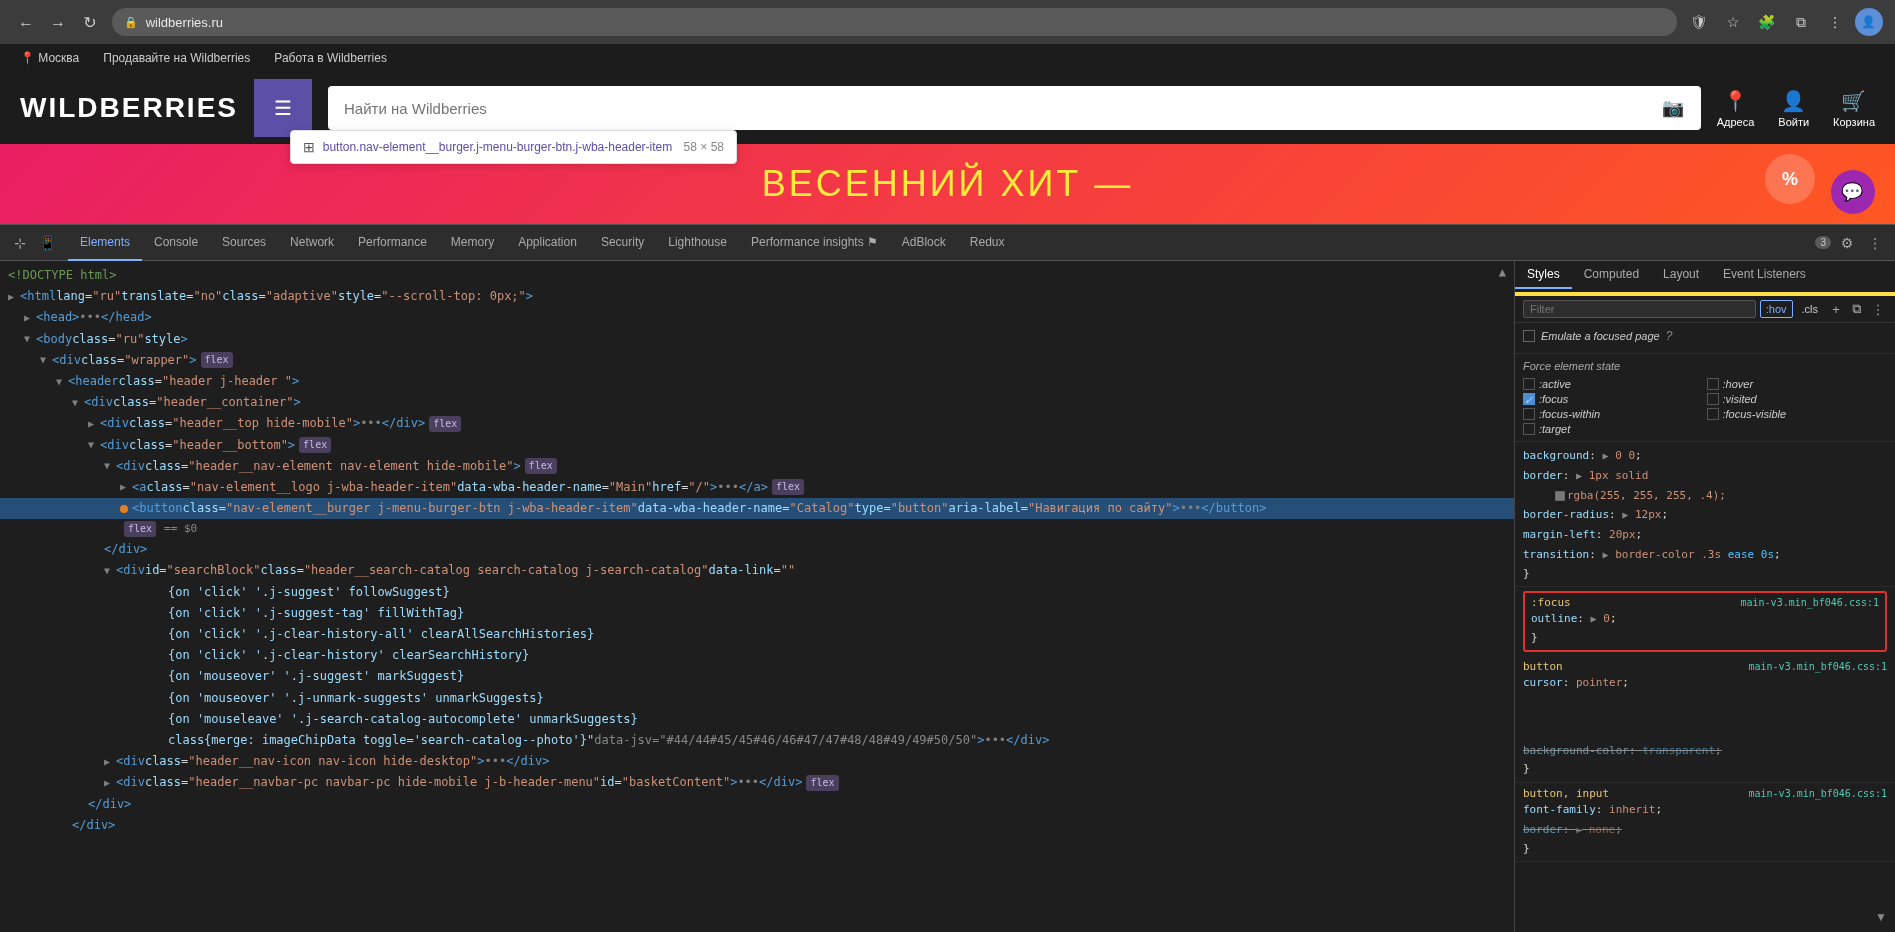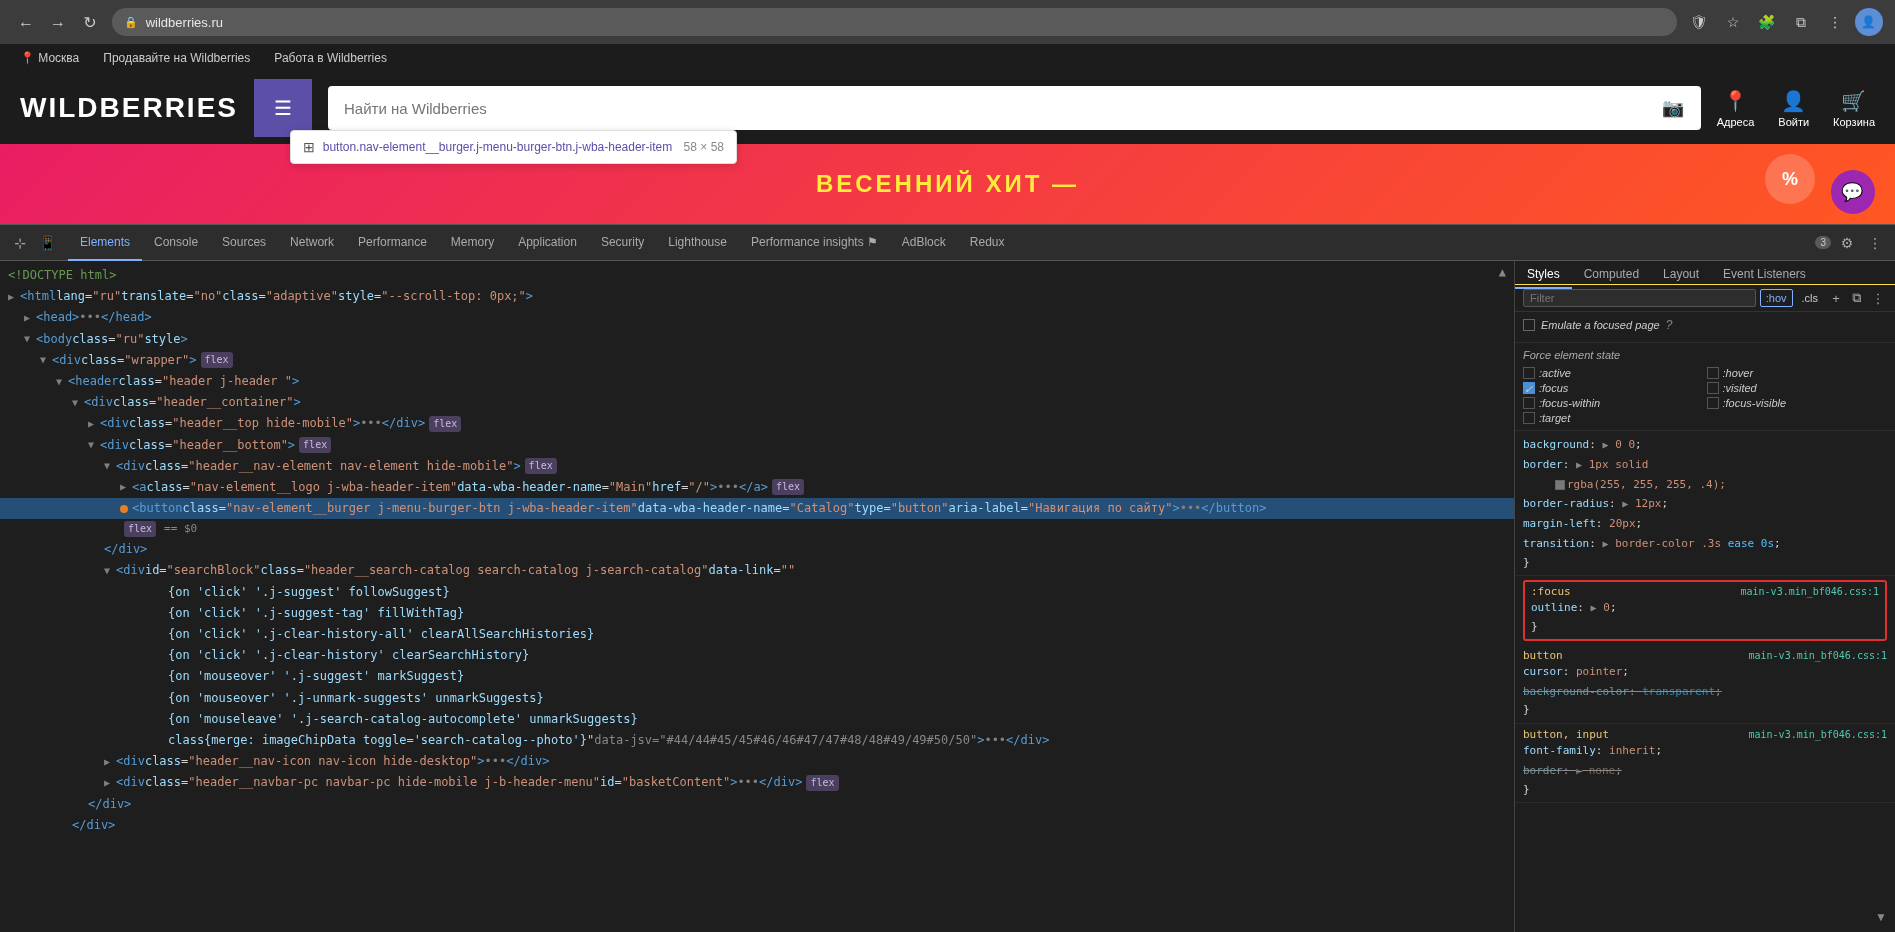--- a/index.html
+++ b/index.html
@@ -33,21 +33,21 @@
     .wb-action-icon { font-size: 20px; }
 
     
     .tooltip { position: absolute; top: 58px; left: 290px; background: #fff; border: 1px solid #ddd; border-radius: 4px; padding: 8px 12px; font-size: 12px; z-index: 100; display: flex; align-items: center; gap: 8px; box-shadow: 0 2px 8px rgba(0,0,0,0.15); white-space: nowrap; }
     .tooltip-icon { color: #555; font-size: 14px; }
     .tooltip-class { color: #5b4fa8; font-weight: 500; }
     .tooltip-size { color: #888; margin-left: 8px; }
 
     
     .wb-banner { height: 80px; background: linear-gradient(135deg, #e91e63, #ff5722); display: flex; align-items: center; justify-content: center; overflow: hidden; position: relative; }
-    .wb-banner-text { color: #ffeb3b; font-size: 24px; font-weight: 700; letter-spacing: 3px; }
+    .wb-banner-text { color: #ffeb3b; font-size: 36px; font-weight: 400; letter-spacing: 3px; }
     .wb-chat-btn { position: absolute; right: 20px; bottom: 10px; width: 44px; height: 44px; background: #9c27b0; border-radius: 50%; display: flex; align-items: center; justify-content: center; color: white; font-size: 18px; cursor: pointer; }
     .wb-banner-percent { position: absolute; right: 80px; top: 10px; background: rgba(255,255,255,0.2); border-radius: 50%; width: 50px; height: 50px; display: flex; align-items: center; justify-content: center; color: white; font-size: 18px; font-weight: bold; }
 
     
     .devtools { flex: 1; display: flex; flex-direction: column; background: #1e1e1e; border-top: 1px solid #555; }
 
     
     .devtools-tabs { background: #2d2d2d; display: flex; align-items: center; height: 36px; border-bottom: 1px solid #555; padding: 0 8px; }
     .devtools-tab-left { display: flex; align-items: center; gap: 4px; margin-right: 8px; }
     .devtools-tab-icon-btn { width: 24px; height: 24px; border: none; background: transparent; color: #aaa; font-size: 14px; cursor: pointer; display: flex; align-items: center; justify-content: center; border-radius: 3px; }
@@ -71,21 +71,21 @@
     .dom-attr-value { color: #ce9178; }
     .dom-comment { color: #6a9955; }
     .dom-gray { color: #888; }
     .dom-flex-badge { background: #4a3f5c; color: #c9b8e8; font-size: 10px; padding: 0px 4px; border-radius: 3px; margin-left: 4px; display: inline-block; }
     .circle-indicator { width: 8px; height: 8px; background: #e67e22; border-radius: 50%; display: inline-block; margin-right: 4px; flex-shrink: 0; }
     .dom-selected { background: #264f78 !important; }
     .dom-expand-dots { color: #808080; }
 
     
     .styles-panel { width: 380px; background: #1e1e1e; display: flex; flex-direction: column; overflow: hidden; }
-    .styles-panel-tabs { display: flex; border-bottom: 1px solid #fde047; height: 24px; }
+    .styles-panel-tabs { display: flex; border-bottom: 4px solid #fde047; height: 35px; }
     .styles-panel-tab { padding: 0 12px; height: 28px; border: none; background: transparent; color: #aaa; font-size: 12px; cursor: pointer; display: flex; align-items: center; border-bottom: 2px solid transparent; }
     .styles-panel-tab.active { color: #fff; border-bottom: 2px solid #80b0ff; }
     .styles-filter-bar { display: flex; align-items: center; padding: 4px 8px; border-bottom: 1px solid #333; gap: 4px; }
     .styles-filter-input { flex: 1; background: #2d2d2d; border: 1px solid #555; color: #ccc; font-size: 11px; padding: 2px 6px; border-radius: 2px; outline: none; }
     .styles-filter-btns { display: flex; gap: 3px; }
     .styles-filter-btn { padding: 1px 5px; background: transparent; border: 1px solid transparent; color: #ccc; font-size: 11px; cursor: pointer; border-radius: 2px; }
     .styles-filter-btn.hover-active { color: #80b0ff; border-color: #80b0ff; }
     .styles-filter-btn2 { width: 18px; height: 18px; background: transparent; border: none; color: #aaa; font-size: 13px; cursor: pointer; display: flex; align-items: center; justify-content: center; }
 
     .styles-section { padding: 6px 8px; border-bottom: 1px solid #2d2d2d; font-style: italic; }
@@ -487,21 +487,21 @@
         </div>
 
         <div class="css-rule" style="font-family: Consolas, Monaco, monospace; font-size: 11px;">
           <div style="display:flex; justify-content:space-between; align-items:center;">
             <span style="color:#e8c574;">button</span>
             <span style="color:#4ec9b0; font-size:10px;">main-v3.min_bf046.css:1</span>
           </div>
           <div style="line-height:1.8; color:#d4d4d4;">
             <span style="color:#9cdcfe;">cursor</span>: <span style="color:#ce9178;">pointer</span>;
           </div>
-          <div style="line-height:1.8; color:#d4d4d4; text-decoration:line-through; opacity:0.6;">
+          <div style="line-height:1.8; color:#d4d4d4; text-decoration:line-through; opacity:0.6;margin-top:48px;">
             <span style="color:#9cdcfe;">background-color</span>: <span style="color:#4fc1ff;">transparent</span>;
           </div>
           <div style="color:#d4d4d4; line-height:1.6;">}</div>
         </div>
 
         <div class="css-rule" style="font-family: Consolas, Monaco, monospace; font-size: 11px;">
           <div style="display:flex; justify-content:space-between; align-items:center;">
             <span style="color:#e8c574;">button, input</span>
             <span style="color:#4ec9b0; font-size:10px;">main-v3.min_bf046.css:1</span>
           </div>

